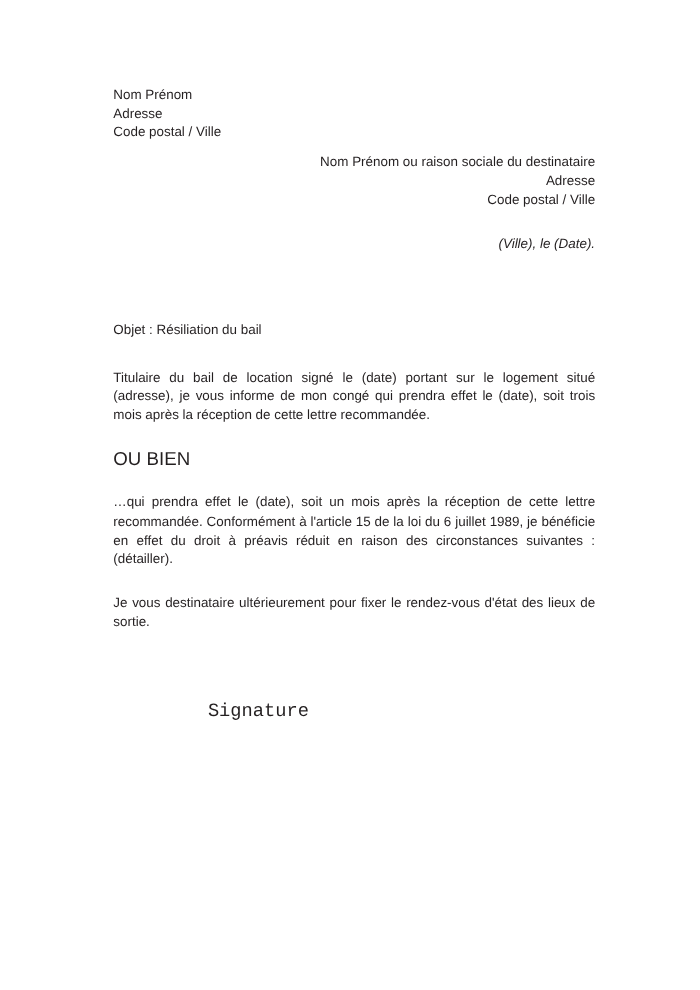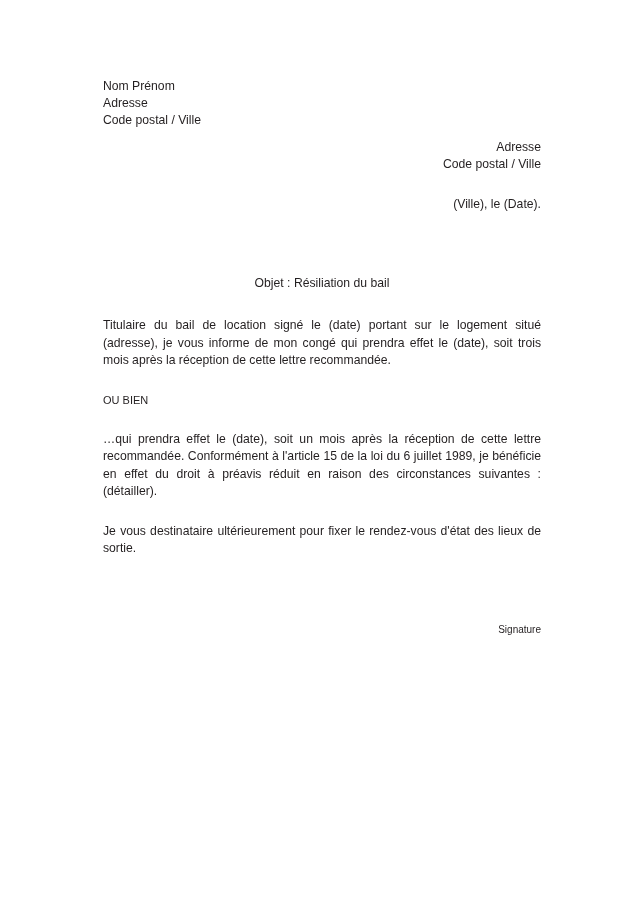--- a/index.html
+++ b/index.html
@@ -35,62 +35,65 @@
   .sender div {
     white-space: pre;
   }
   .recipient {
     text-align: right;
     margin-top: 9px;
   }
   .dateline {
     text-align: right;
     margin-top: 23px;
+    font-style: italic;
   }
   .subject {
     margin-top: 62px;
-    text-align: center;
+    text-align: left;
   }
   .para {
     text-align: justify;
     text-justify: inter-word;
     margin-top: 22px;
     font-size: 12.2px;
     line-height: 17.4px;
   }
   .para.first {
     margin-top: 25px;
   }
   .alt-label {
     margin-top: 22px;
     text-align: left;
-    font-size: 11px;
+    font-size: 17px;
     line-height: 17.4px;
   }
   .signature {
     margin-top: 64px;
-    text-align: right;
-    font-size: 10px;
+    text-align: left;
+    font-size: 17px;
     line-height: 17.2px;
     padding-left: 86px;
+    font-family: Liberation Mono, monospace;
   }
 </style>
 </head>
 <body>
 
 <div class="page">
   <div class="content">
 
     <div class="block sender">
       <div>Nom Prénom</div>
       <div>Adresse</div>
       <div>Code postal / Ville</div>
     </div>
 
     <div class="block recipient">
+      <div>Nom Prénom ou raison sociale du destinataire</div>
       <div>Adresse</div>
       <div>Code postal / Ville</div>
     </div>
 
     <div class="block dateline">(Ville), le (Date).</div>
 
     <div class="block subject">Objet : Résiliation du bail</div>
 
     <div class="para first">Titulaire du bail de location signé le (date) portant sur le logement situé (adresse), je vous informe de mon congé qui prendra effet le (date), soit trois mois après la réception de cette lettre recommandée.</div>
 

